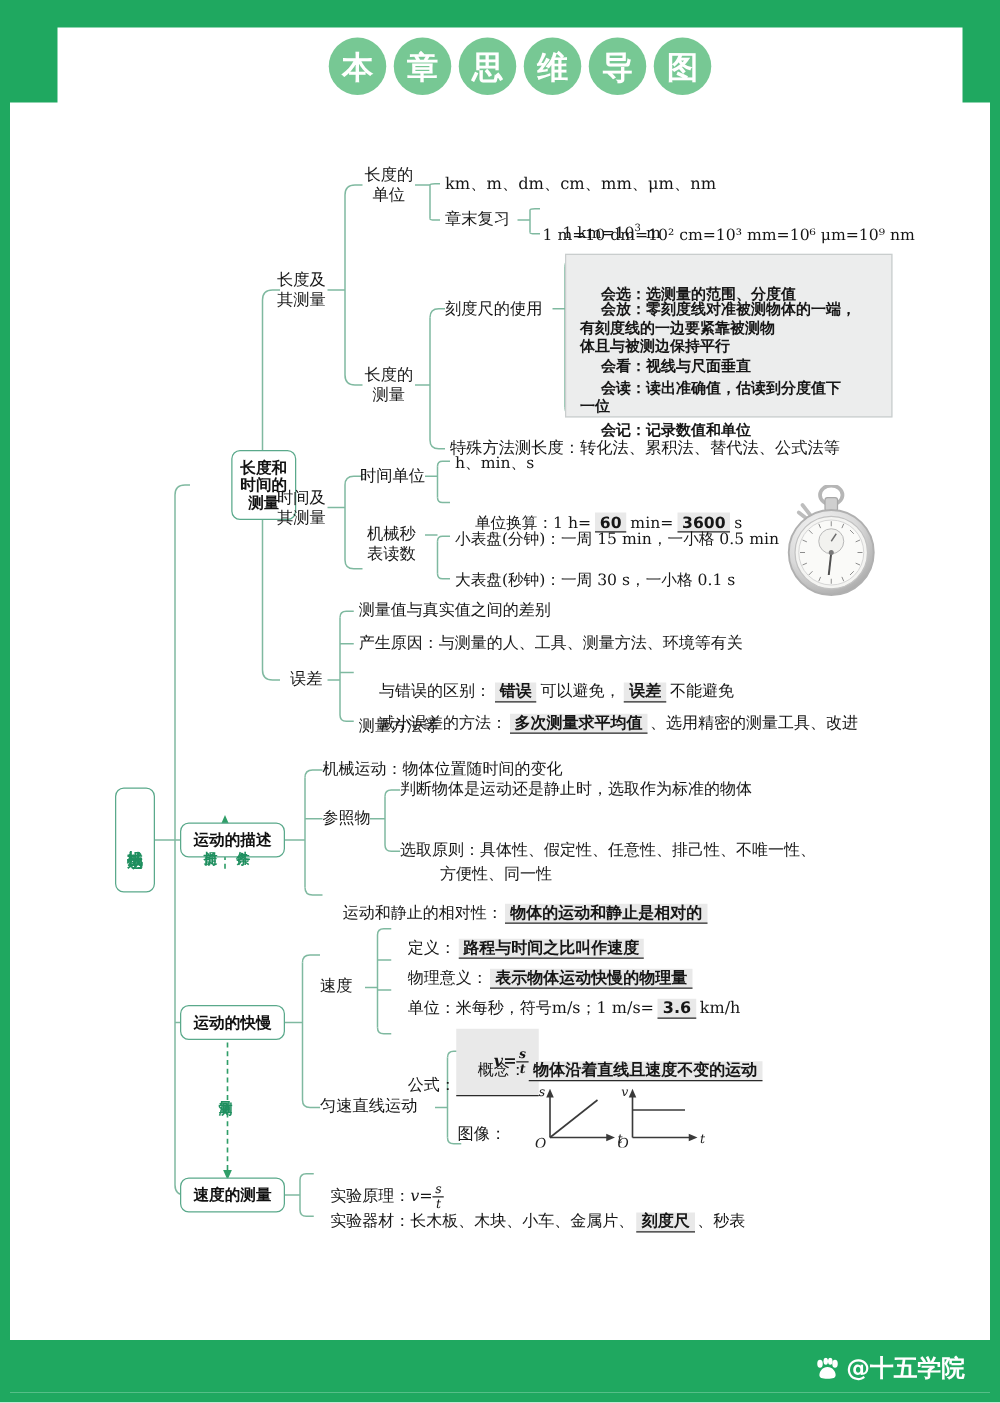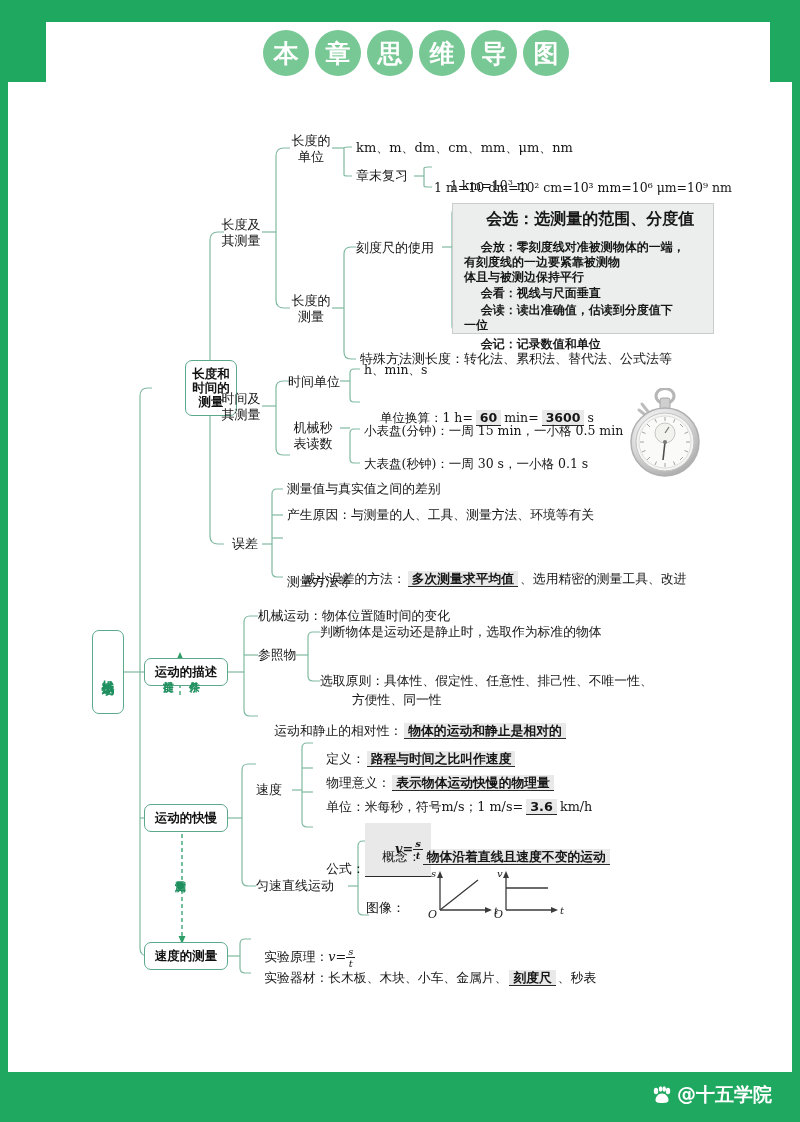--- a/index.html
+++ b/index.html
@@ -319,21 +319,21 @@
   </div>
 
   <div class="lbl" style="left:434px;top:180px;font-size:12.5px;">1 m=10 dm=10² cm=10³ mm=10⁶ μm=10⁹ nm</div>
 
   <div class="lbl ctr" style="left:288px;top:293px;width:46px;white-space:pre-line;line-height:16px;font-size:13px;">长度的
 测量</div>
 
   <div class="lbl" style="left:356px;top:240px;font-size:13px;">刻度尺的使用</div>
 
   <div id="rulebox"></div>
-  <div class="lbl sans bold" style="left:464px;top:196px;font-size:16px;line-height:15px;text-align:center;">
+  <div class="lbl sans bold" style="left:464px;top:213px;font-size:12px;line-height:15px;text-align:center;">
     <span>会选：</span><span>选测量的范围、分度值</span>
   </div>
   <div class="lbl sans bold" style="left:464px;top:225px;font-size:12px;line-height:15px;">
     <span>会放：</span><span style="white-space:pre-line;">零刻度线对准被测物体的一端，
 有刻度线的一边要紧靠被测物
 体且与被测边保持平行</span>
   </div>
   <div class="lbl sans bold" style="left:464px;top:271px;font-size:12px;line-height:15px;">
     <span>会看：</span><span>视线与尺面垂直</span>
   </div>
@@ -409,20 +409,23 @@
       <line x1="43" y1="54" x2="41" y2="72" stroke="#4f4f4f" stroke-width="1.6"></line>
       <circle cx="43" cy="54" r="2" fill="#7a7a7a"></circle>
     </svg>
   </div>
 
   <div class="lbl" style="left:232px;top:536px;font-size:13px;">误差</div>
 
   <div class="lbl" style="left:287px;top:481px;font-size:12.8px;">测量值与真实值之间的差别</div>
   <div class="lbl" style="left:287px;top:507px;font-size:12.8px;">产生原因：与测量的人、工具、测量方法、环境等有关</div>
 
+  <div class="lbl" style="left:287px;top:531px;font-size:12.8px;">
+    <span>与错误的区别：</span><span class="ans" style="margin:0 3px;">错误</span><span>可以避免，</span><span class="ans" style="margin:0 3px;">误差</span><span>不能避免</span>
+  </div>
 
   <div class="lbl" style="left:287px;top:556px;font-size:12.8px;">
     <span>减小误差的方法：</span><span class="ans" style="margin:0 2px;">多次测量求平均值</span><span>、选用精密的测量工具、改进</span>
   </div>
   <div class="lbl" style="left:287px;top:574px;font-size:12.8px;">测量方法等</div>
 
   <div class="lbl" style="left:258px;top:608px;font-size:12.8px;">机械运动：物体位置随时间的变化</div>
 
   <div class="lbl" style="left:258px;top:647px;font-size:12.8px;">参照物</div>
 

